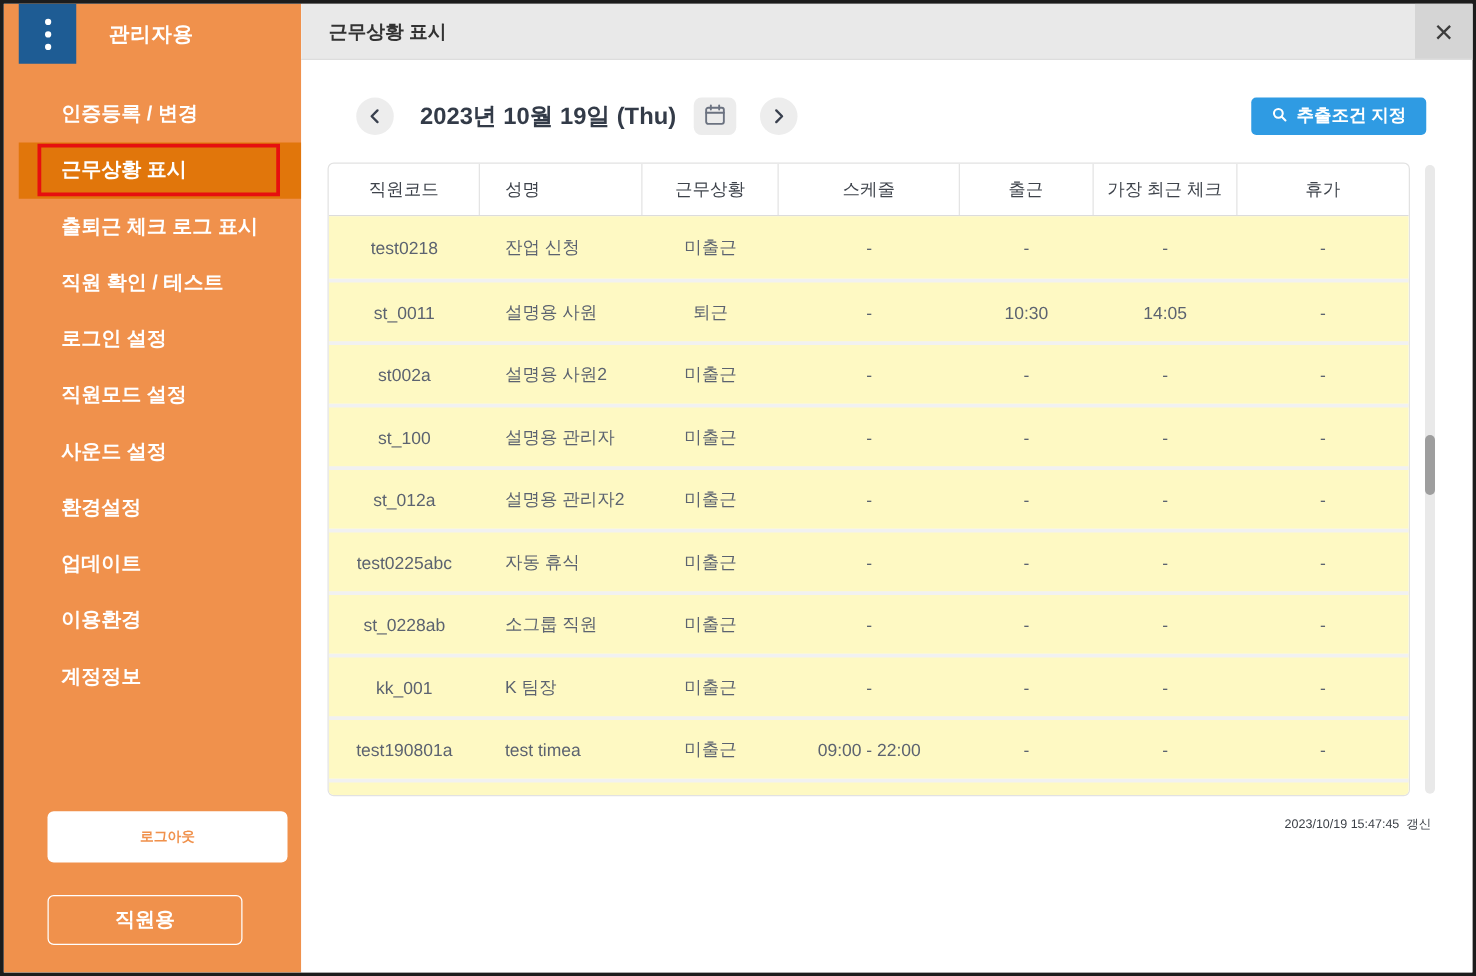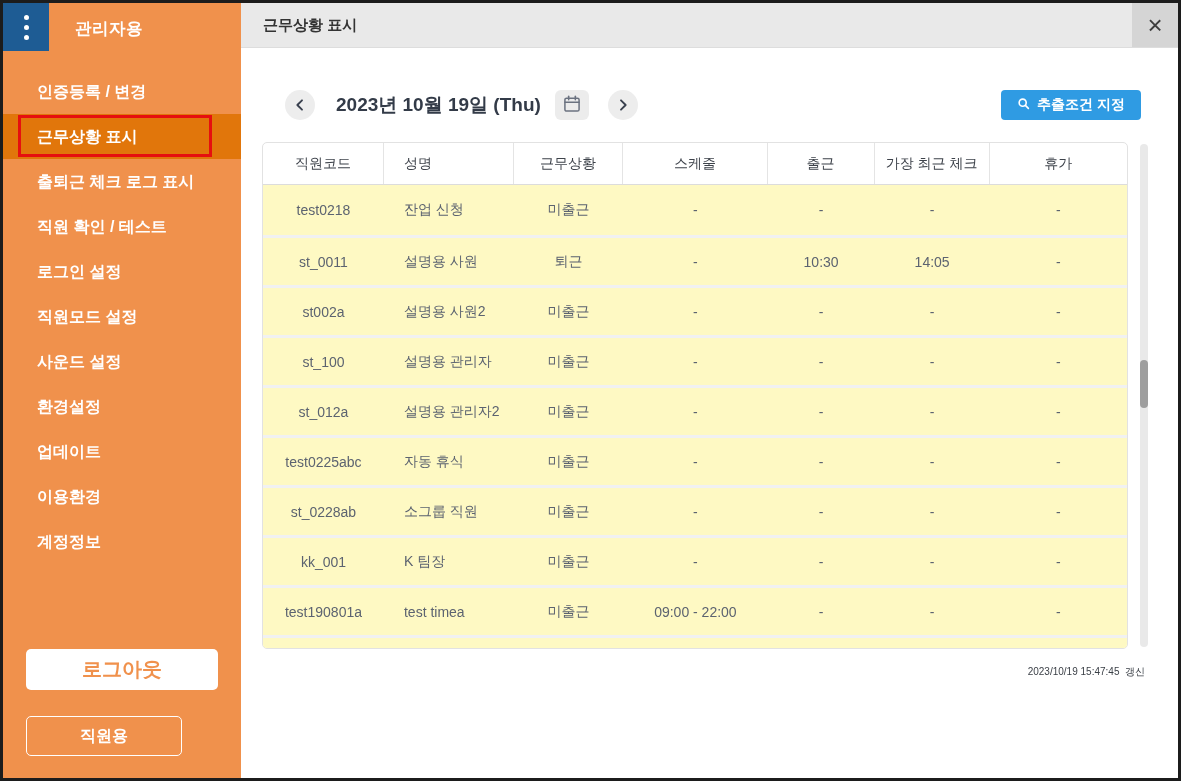--- a/index.html
+++ b/index.html
@@ -5,21 +5,21 @@
 <style>
   * { margin:0; padding:0; box-sizing:border-box; font-family:"Liberation Sans","DejaVu Sans",sans-serif; }
   html,body { background:#888; }
   .frame {
     width:1181px; height:781px; background:#fff;
     border:3px solid #1c1c1c; display:flex; overflow:hidden; position:relative;
   }
   
   .sidebar {
     width:238px; min-width:238px; background:var(--orange);
-    display:flex; flex-direction:column; color:#fff;
+    display:flex; flex-direction:column; color:#fff;padding-left:12px;
   }
   .sidebar-top { height:50px; display:flex; align-items:flex-start; }
   .menu-square {
     width:46px; height:48px; background:var(--navy);
     display:flex; flex-direction:column; align-items:center; justify-content:center;
     gap:5px; cursor:pointer;
   }
   .menu-square i { width:5px; height:5px; border-radius:50%; background:#fff; display:block; }
   .sidebar-title { margin-left:26px; line-height:50px; font-size:16.5px; font-weight:700; letter-spacing:.5px; }
   .nav { margin-top:16px; display:flex; flex-direction:column; }
@@ -28,39 +28,39 @@
     cursor:pointer; position:relative; white-space:nowrap;
   }
   .nav-item.active { background:var(--orange-dark); }
   .nav-item.active .red-box {
     position:absolute; left:15px; top:1px; width:194px; height:42px;
     border:3px solid var(--red); pointer-events:none;
   }
   .sidebar-buttons { margin-top:auto; padding-bottom:22px; }
   .logout-btn {
     display:block; width:192px; height:41px; margin:0 auto 0 23px; border:none; border-radius:5px;
-    background:#fff; color:var(--orange); font-size:20px; font-weight:700; cursor:pointer;
+    background:#fff; color:var(--orange); font-size:11px; font-weight:700; cursor:pointer;
   }
   .staff-btn {
     display:block; width:156px; height:40px; margin:26px auto 0 23px; border-radius:5px;
     background:transparent; border:1.5px solid #fff; color:#fff; font-size:16px; font-weight:700; cursor:pointer;
   }
   
   .main { flex:1; background:#fff; display:flex; flex-direction:column; position:relative; }
   .titlebar {
     height:45px; background:var(--titlebar); display:flex; align-items:center;
     border-bottom:1px solid #ddd;
   }
   .titlebar-title { padding-left:22px; font-size:15px; font-weight:700; color:#333; }
   .close-area {
     margin-left:auto; width:46px; height:100%; background:var(--close-bg);
     display:flex; align-items:center; justify-content:center; cursor:pointer;
   }
   .close-x { font-size:26px; line-height:1; color:#3c3c3c; font-weight:400; }
-  .content { padding:12px 27px 0 21px; display:flex; flex-direction:column; }
+  .content { padding:0 27px 0 21px; display:flex; flex-direction:column; }
   
   .date-row { margin-top:30px; height:30px; display:flex; align-items:center; }
   .circle-btn {
     width:30px; height:30px; border-radius:50%; background:#ededed; border:none;
     display:flex; align-items:center; justify-content:center; cursor:pointer;
   }
   .circle-btn svg { display:block; }
   .prev-btn { margin-left:23px; }
   .date-label { margin:0 14px 0 21px; font-size:19px; font-weight:600; color:#333b48; }
   .cal-btn {

